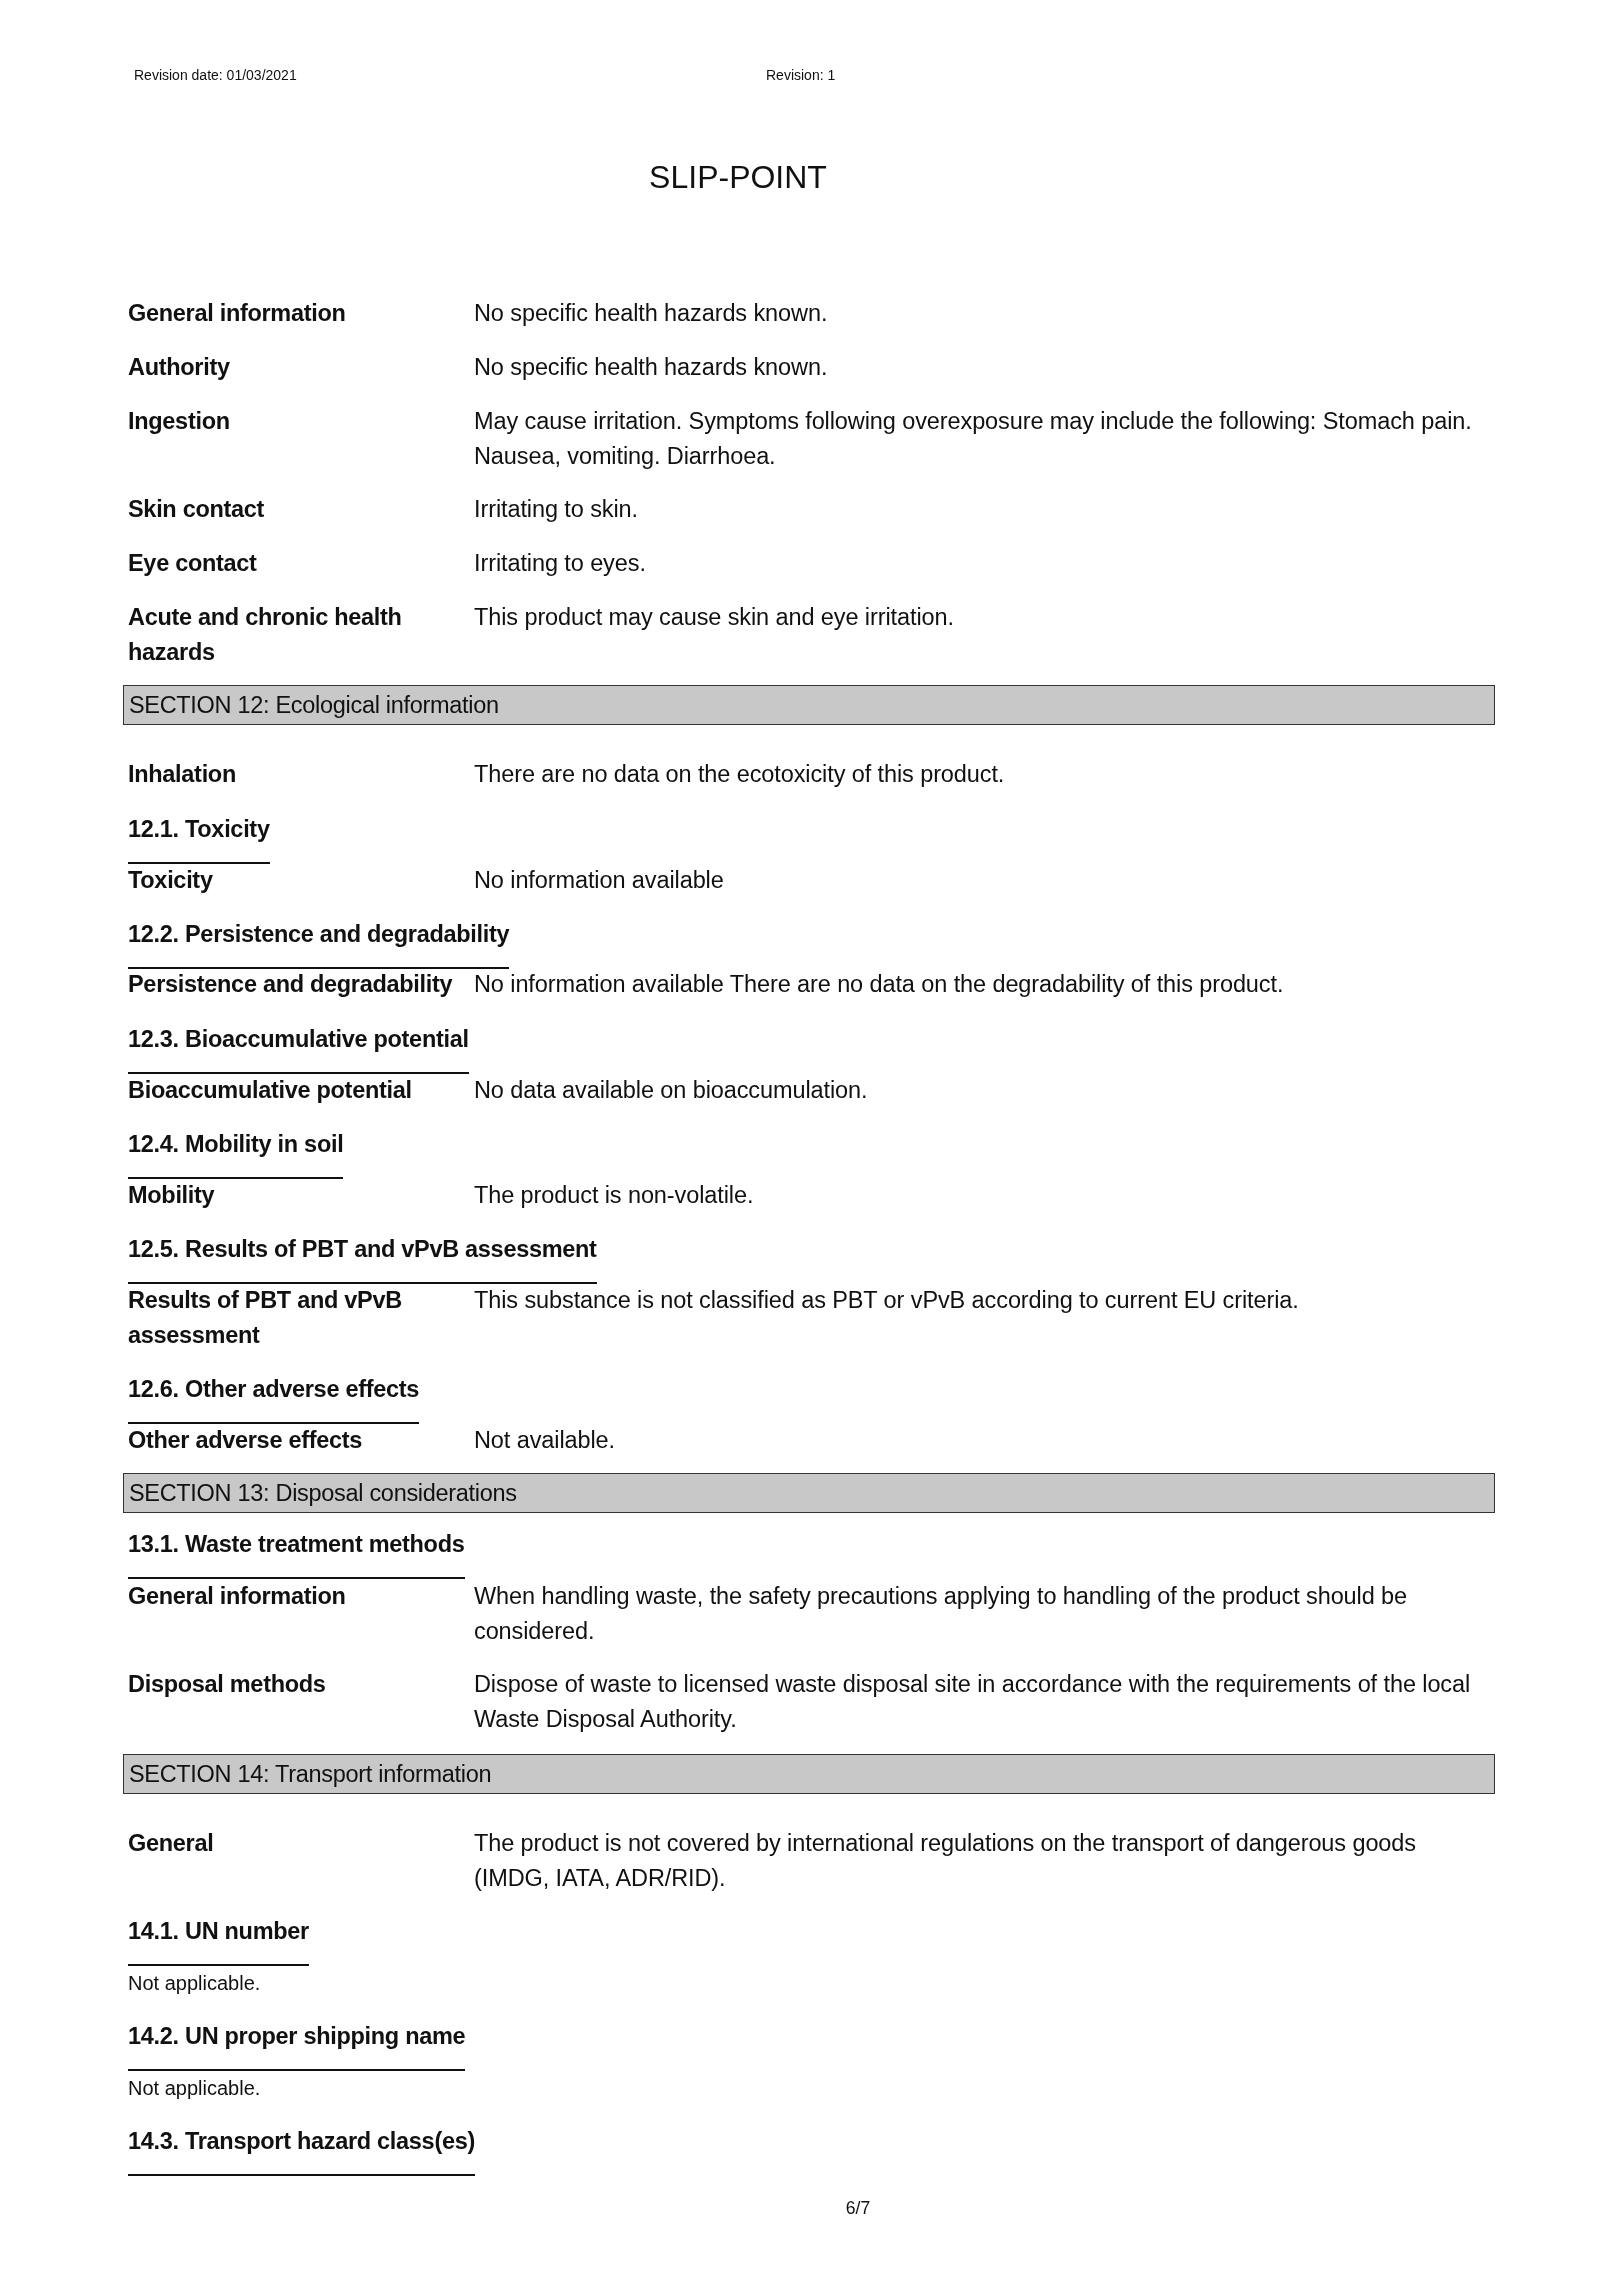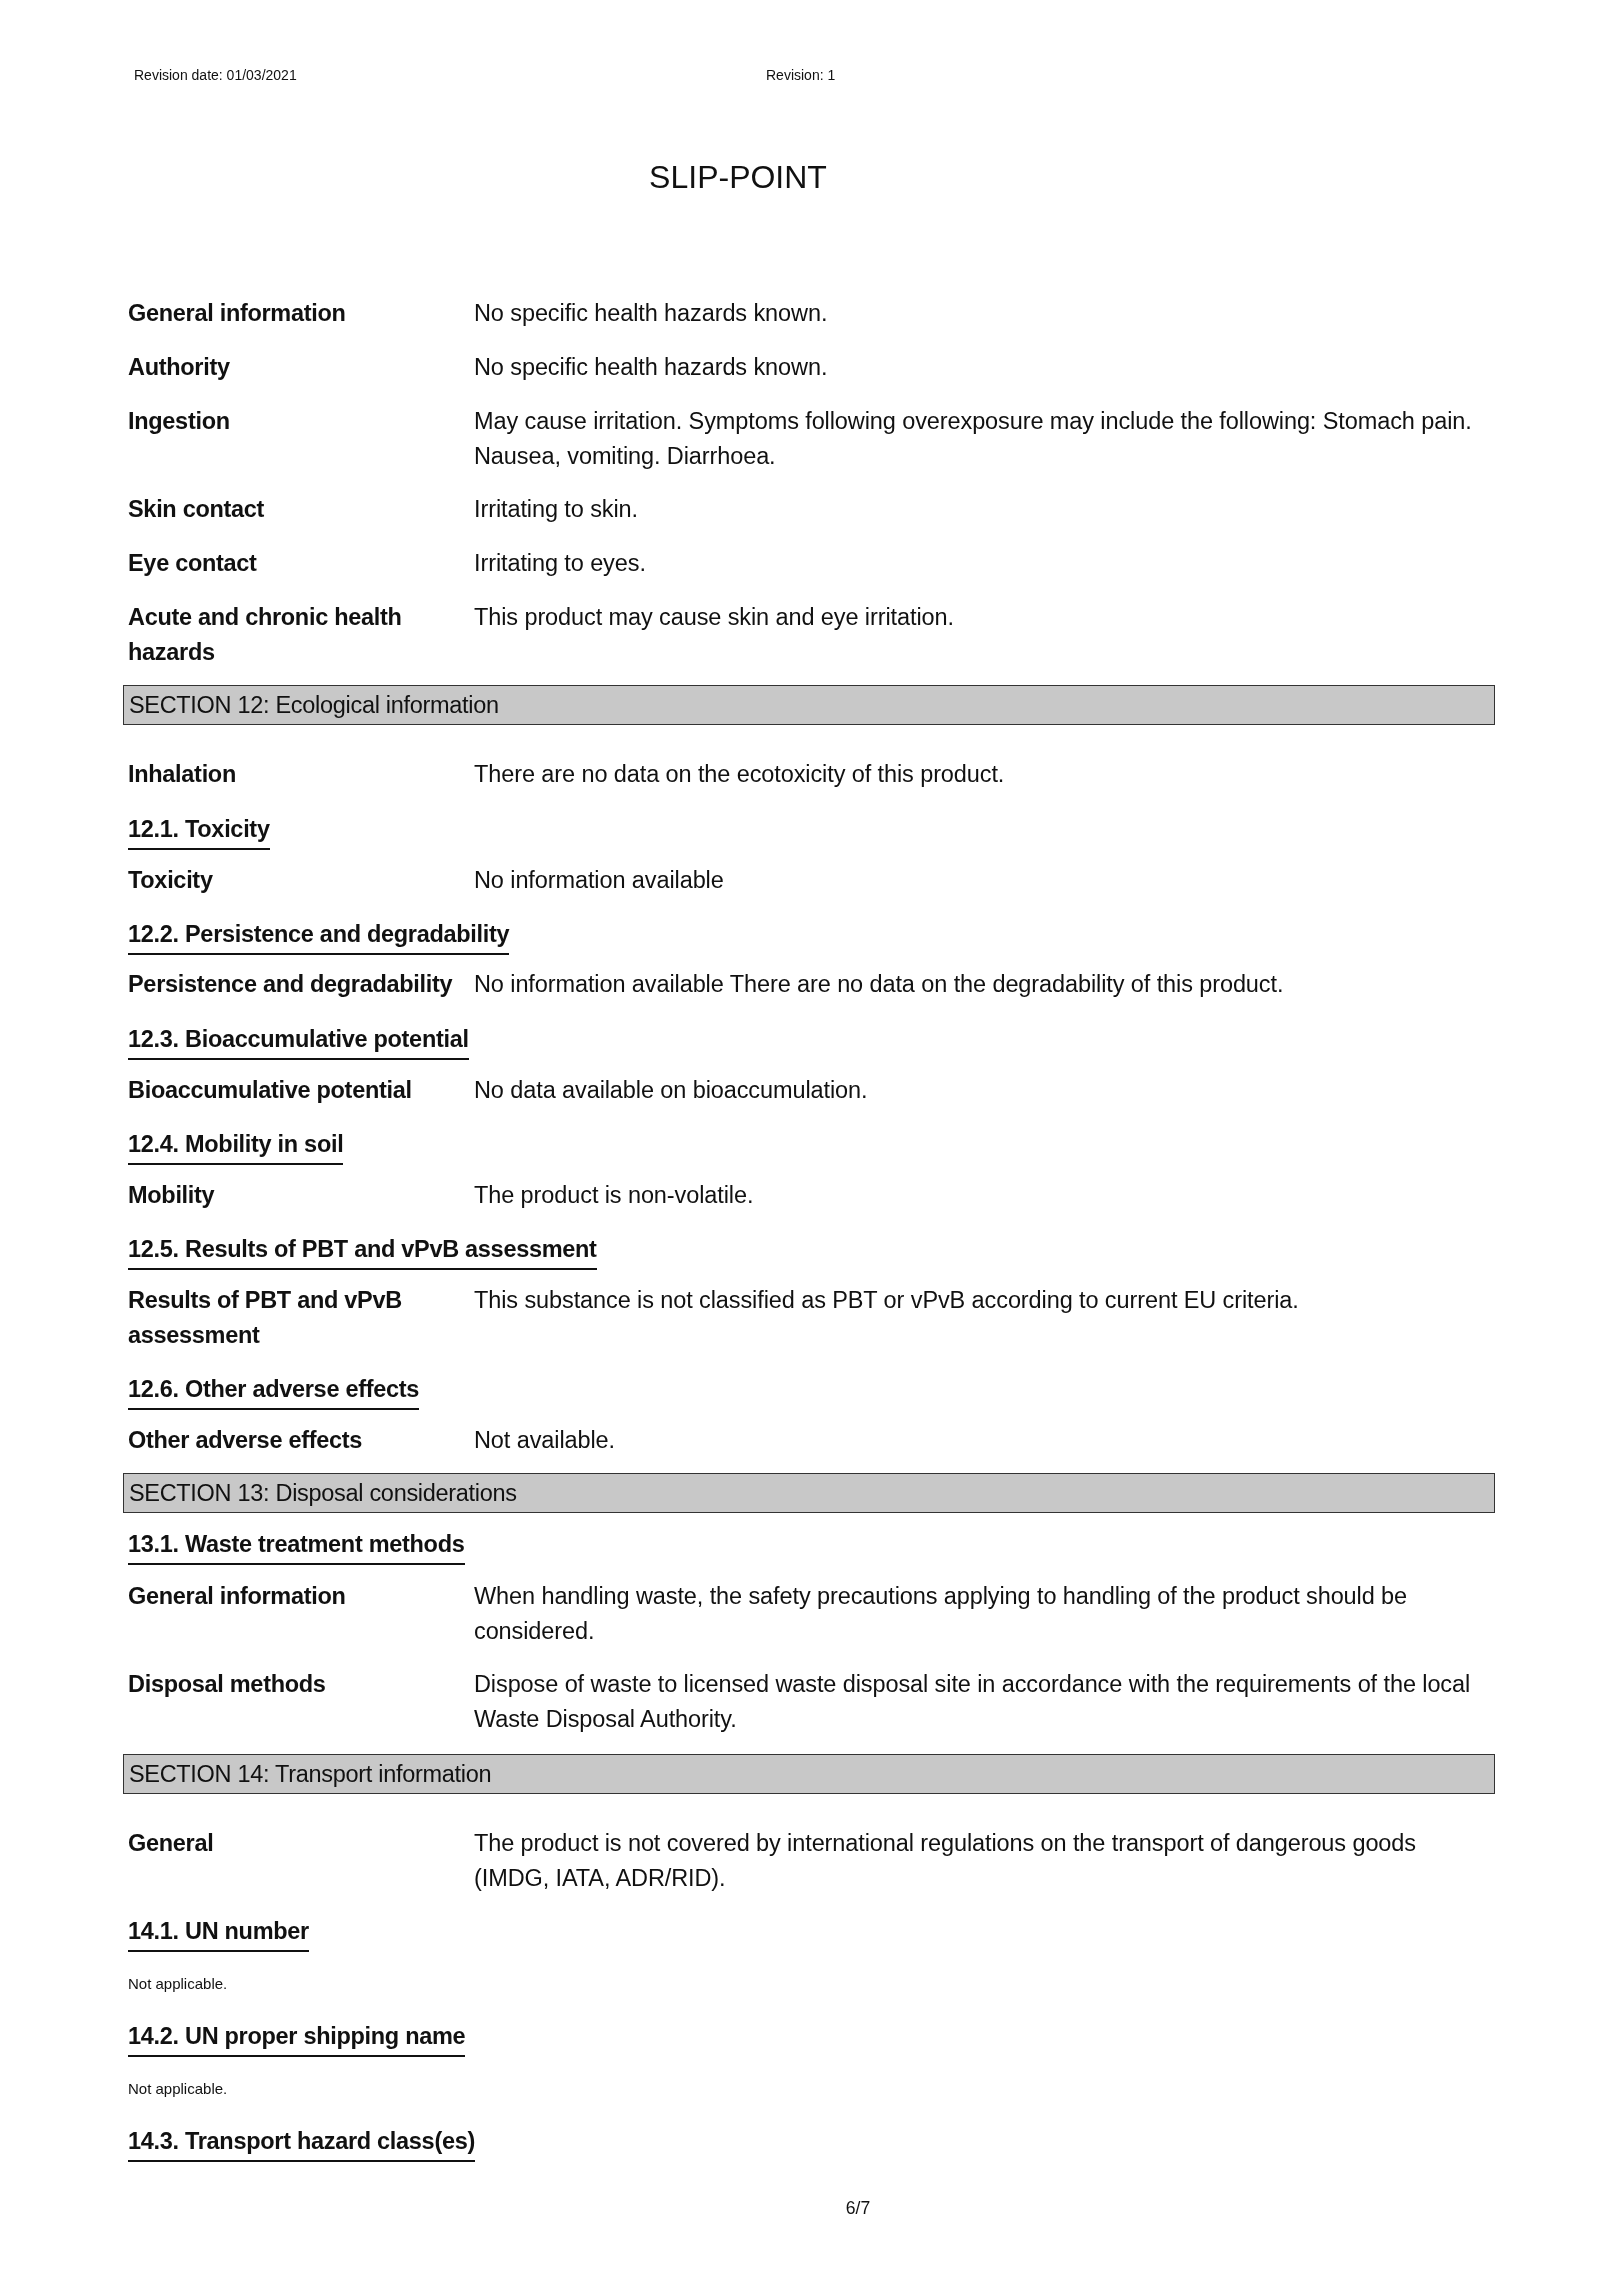--- a/index.html
+++ b/index.html
@@ -9,22 +9,22 @@
   .hdr { font-size: 14px; top: 67px; }
   .title { font-size: 32px; top: 159px; left: 16px; width: 1444px; text-align: center; }
   .row-label { position: absolute; left: 128px; width: 333px; font-size: 23.5px; font-weight: bold;
                line-height: 35px; white-space: normal; letter-spacing: -0.3px; }
   .row-value { position: absolute; left: 474px; width: 1019px; font-size: 23.5px; line-height: 35px;
                white-space: normal; letter-spacing: -0.1px; }
   .section-bar { position: absolute; left: 123px; width: 1372px; height: 40px;
                  background: #c8c8c8; border: 1.5px solid #333333; box-sizing: border-box; }
   .section-bar span { position: absolute; left: 4.9px; top: 5.9px; font-size: 23.5px; letter-spacing: -0.3px; }
   .subhead { position: absolute; left: 128px; font-size: 23.5px; font-weight: bold; line-height: 29px;
-             border-bottom: 2.5px solid #111111; padding-bottom: 4px; white-space: nowrap; letter-spacing: -0.3px; }
-  .plain { position: absolute; left: 128px; font-size: 15px; line-height: 35px; white-space: nowrap; }
+             border-bottom: 2.5px solid #111111; padding-bottom: 18px; white-space: nowrap; letter-spacing: -0.3px; }
+  .plain { position: absolute; left: 128px; font-size: 20px; line-height: 35px; white-space: nowrap; }
   .pagenum { font-size: 17.6px; top: 2198px; left: 0; width: 1620px; text-align: center; padding-left: 48px; }
 </style>
 </head>
 <body>
 
 <div class="abs hdr" style="left:134px;">Revision date: 01/03/2021</div>
 <div class="abs hdr" style="left:766px;">Revision: 1</div>
 <div class="abs title">SLIP-POINT</div>
 
 <div>

